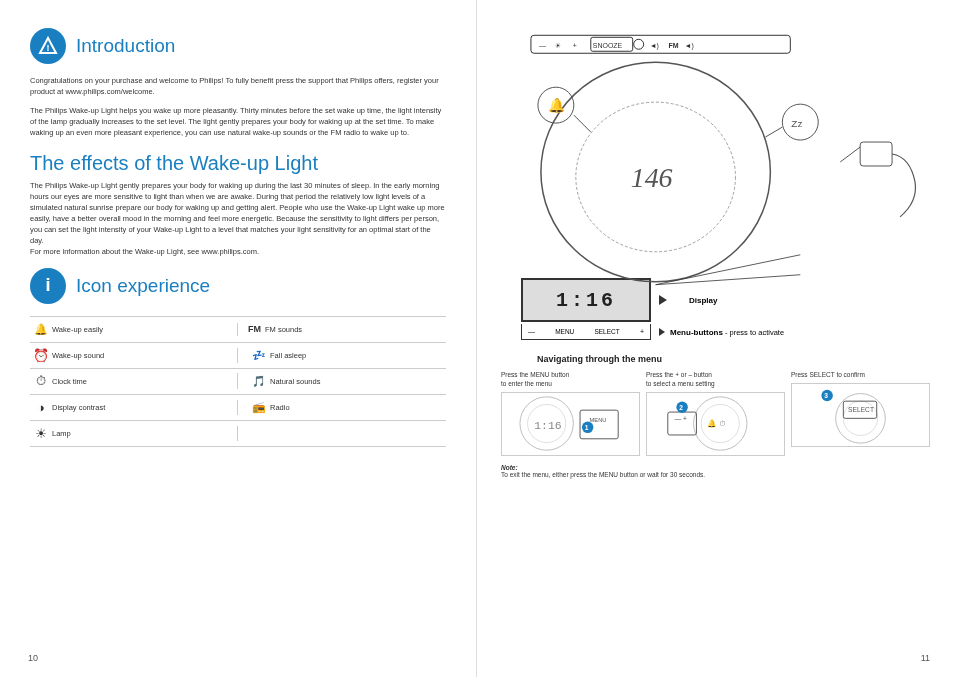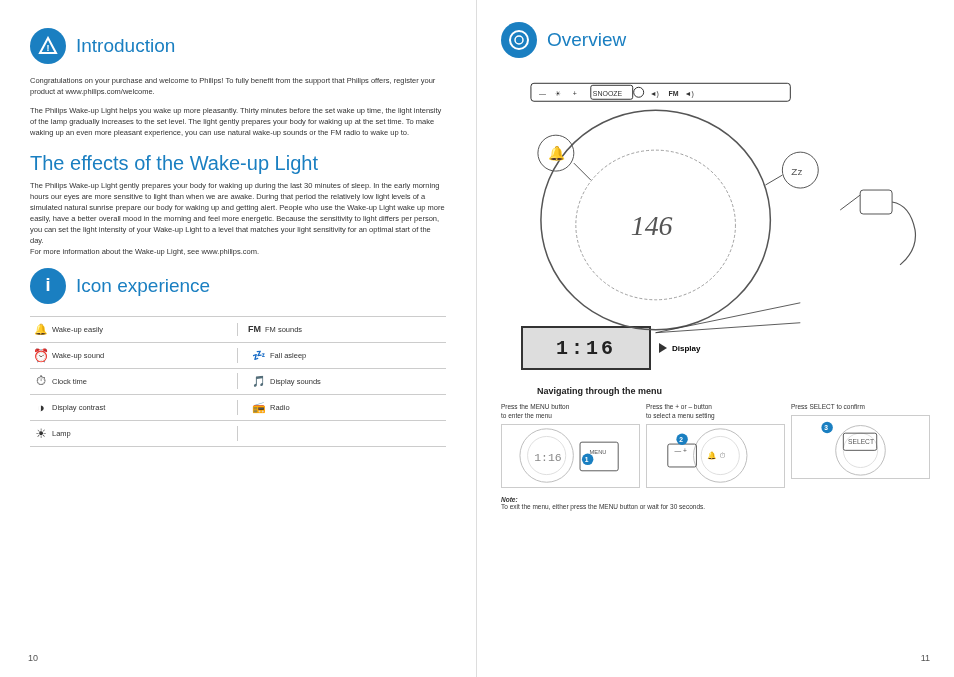--- a/index.html
+++ b/index.html
@@ -199,21 +199,21 @@
 
     <div class="section-header">
       <div class="section-icon icon-warning">
         <svg width="20" height="20" viewBox="0 0 20 20">
           <polygon points="10,2 18,17 2,17" fill="none" stroke="white" stroke-width="2"></polygon>
           <text x="10" y="15" text-anchor="middle" fill="white" font-size="9" font-weight="bold">!</text>
         </svg>
       </div>
       <span class="section-title">Introduction</span>
     </div>
-    <p class="body-text">Congratulations on your purchase and welcome to Philips! To fully benefit from the support that Philips offers, register your product at www.philips.com/welcome.</p>
+    <p class="body-text">Congratulations on your purchase and welcome to Philips! To fully benefit press the support that Philips offers, register your product at www.philips.com/welcome.</p>
     <p class="body-text">The Philips Wake-up Light helps you wake up more pleasantly. Thirty minutes before the set wake up time, the light intensity of the lamp gradually increases to the set level. The light gently prepares your body for waking up at the set time. To make waking up an even more pleasant experience, you can use natural wake-up sounds or the FM radio to wake up to.</p>
 
     <div class="section-subtitle">The effects of the Wake-up Light</div>
     <p class="body-text" style="white-space: pre-line;">The Philips Wake-up Light gently prepares your body for waking up during the last 30 minutes of sleep. In the early morning hours our eyes are more sensitive to light than when we are awake. During that period the relatively low light levels of a simulated natural sunrise prepare our body for waking up and getting alert. People who use the Wake-up Light wake up more easily, have a better overall mood in the morning and feel more energetic. Because the sensitivity to light differs per person, you can set the light intensity of your Wake-up Light to a level that matches your light sensitivity for an optimal start of the day.
 For more information about the Wake-up Light, see www.philips.com.</p>
 
     <div class="section-header" style="margin-top:10px;">
       <div class="section-icon icon-info" style="font-size:18px;font-weight:bold;color:white;">
         i
       </div>
@@ -244,21 +244,21 @@
         </div>
       </div>
 
       <div class="icon-table-row">
         <div class="icon-table-left">
           <span class="icon-cell-symbol" style="font-size:13px;">⏱</span>
           <span class="icon-cell-label">Clock time</span>
         </div>
         <div class="icon-table-right">
           <span class="icon-cell-symbol" style="font-size:11px;">🎵</span>
-          <span class="icon-cell-label">Display sounds</span>
+          <span class="icon-cell-label">Natural sounds</span>
         </div>
       </div>
 
       <div class="icon-table-row">
         <div class="icon-table-left">
           <span class="icon-cell-symbol" style="font-size:13px;">◑</span>
           <span class="icon-cell-label">Display contrast</span>
         </div>
         <div class="icon-table-right">
           <span class="icon-cell-symbol" style="font-size:11px;">📻</span>
@@ -274,29 +274,20 @@
         <div class="icon-table-right">
         </div>
       </div>
     </div>
 
     <span class="page-num-left">10</span>
   </div>
 
   <div class="right-page">
 
-    <div class="section-header">
-      <div class="section-icon icon-overview">
-        <svg width="22" height="22" viewBox="0 0 22 22">
-          <circle cx="11" cy="11" r="9" fill="none" stroke="white" stroke-width="2"></circle>
-          <circle cx="11" cy="11" r="4" fill="none" stroke="white" stroke-width="1.5"></circle>
-        </svg>
-      </div>
-      <span class="section-title">Overview</span>
-    </div>
 
     <div class="overview-diagram">
       <svg class="overview-svg" viewBox="0 0 430 270" xmlns="http://www.w3.org/2000/svg">
 
         <rect x="30" y="8" width="260" height="18" rx="3" fill="none" stroke="#333" stroke-width="1"></rect>
         <text x="38" y="21" font-size="7" fill="#333">—</text>
         <text x="54" y="21" font-size="7" fill="#333">☀</text>
         <text x="72" y="21" font-size="7" fill="#333">+</text>
         <rect x="90" y="10" width="42" height="14" rx="2" fill="none" stroke="#333" stroke-width="1"></rect>
         <text x="92" y="21" font-size="7" fill="#333">SNOOZE</text>
@@ -331,26 +322,39 @@
 
     <div class="display-panel" style="margin-top:-30px; display:flex; align-items:flex-start; margin-left:20px;">
       <div>
 
         <div style="display:flex; align-items:center; margin-bottom:2px;">
           <div style="border:2px solid #333; width:130px; height:44px; display:flex; flex-direction:column; align-items:stretch; justify-content:center; overflow:hidden;">
             <div style="background:#ddd; display:flex; align-items:center; justify-content:center; height:100%; font-size:20px; font-family:'Courier New',monospace; font-weight:bold; letter-spacing:3px; color:#222;">
               <span>1:16</span>
             </div>
           </div>
-          <div style="display:flex; align-items:center; margin-left:8px;">
+          <div style="display:flex; align-items:center; margin-left:8px;gap:17px;">
             <div style="width:0;height:0;border-top:5px solid transparent;border-bottom:5px solid transparent;border-left:8px solid #333;margin-right:5px;"></div>
             <span class="bold-label">Display</span>
           </div>
         </div>
 
+        <div style="display:flex; align-items:center;">
+          <div style="border:1.5px solid #333; border-top:none; width:130px; height:16px; display:flex; align-items:center; justify-content:space-between; padding:0 6px;">
+            <span style="font-size:7px;">—</span>
+            <span style="font-size:6.5px;">MENU</span>
+            <span style="font-size:6.5px;">SELECT</span>
+            <span style="font-size:7px;">+</span>
+          </div>
+          <div style="display:flex; align-items:center; margin-left:8px;">
+            <div style="width:0;height:0;border-top:4px solid transparent;border-bottom:4px solid transparent;border-left:6px solid #333;margin-right:5px;"></div>
+            <span class="bold-label">Menu-buttons</span>
+            <span style="font-size:7.5px; margin-left:2px;">- press to activate</span>
+          </div>
+        </div>
       </div>
     </div>
 
     <div style="margin-top:14px;">
       <div class="nav-section-title">Navigating through the menu</div>
       <div class="nav-steps">
 
         <div class="nav-step">
           <div class="nav-step-text">
             <span>Press the MENU button</span><br>

